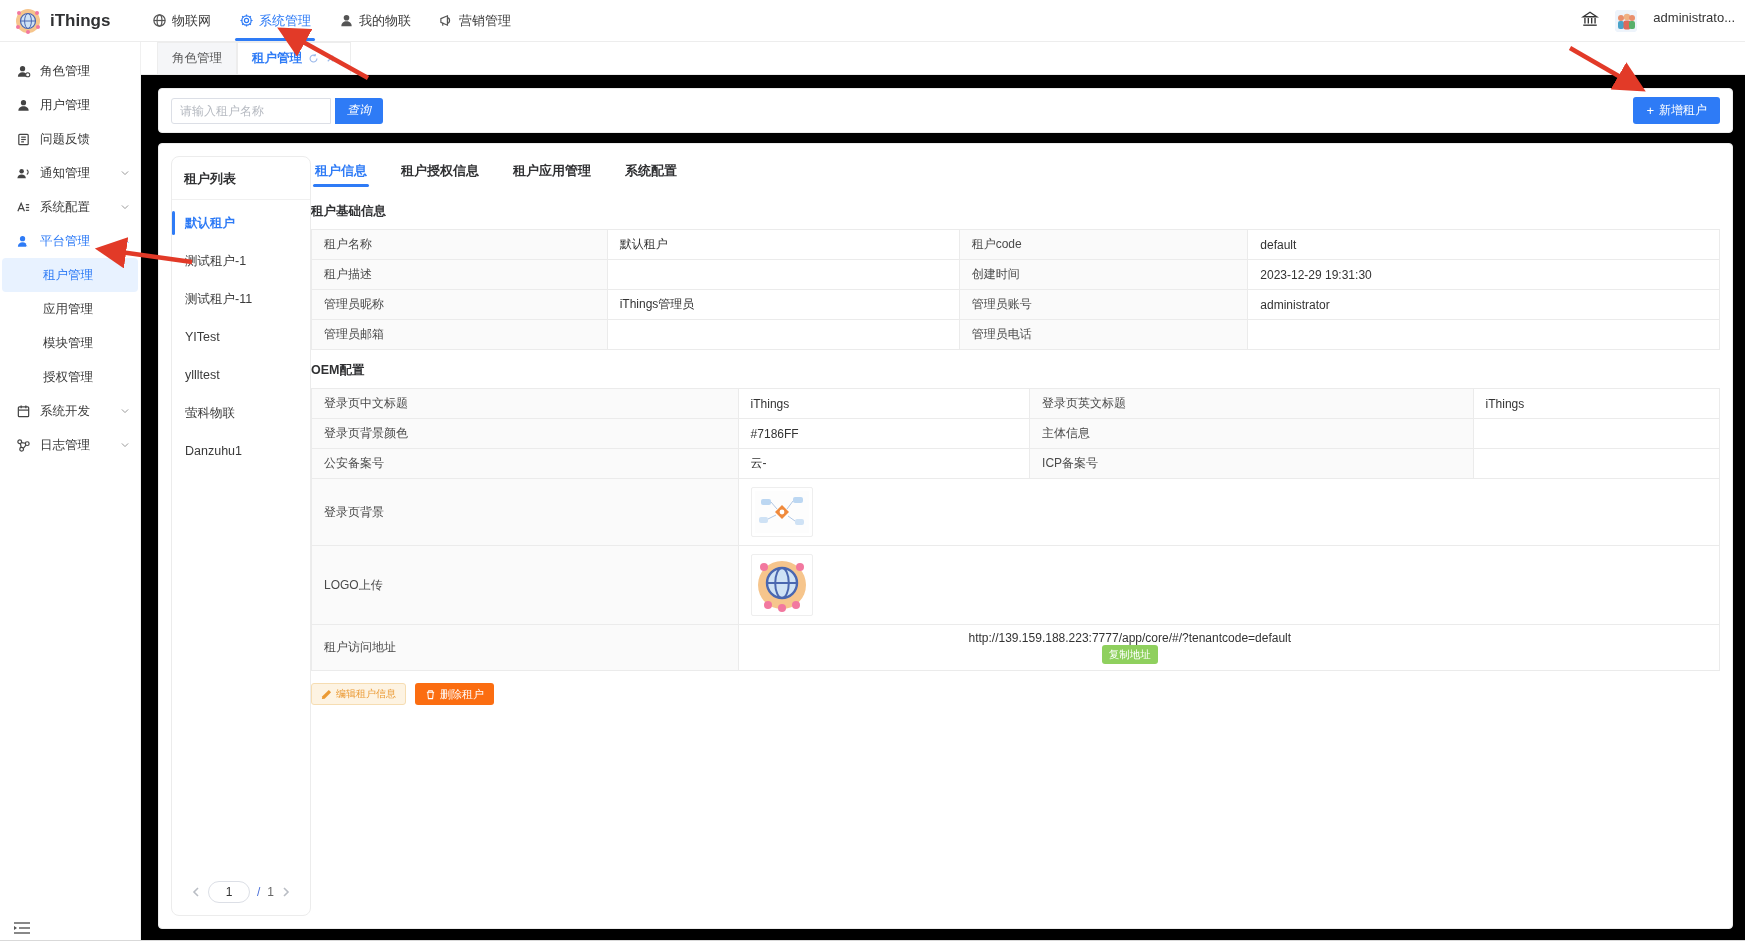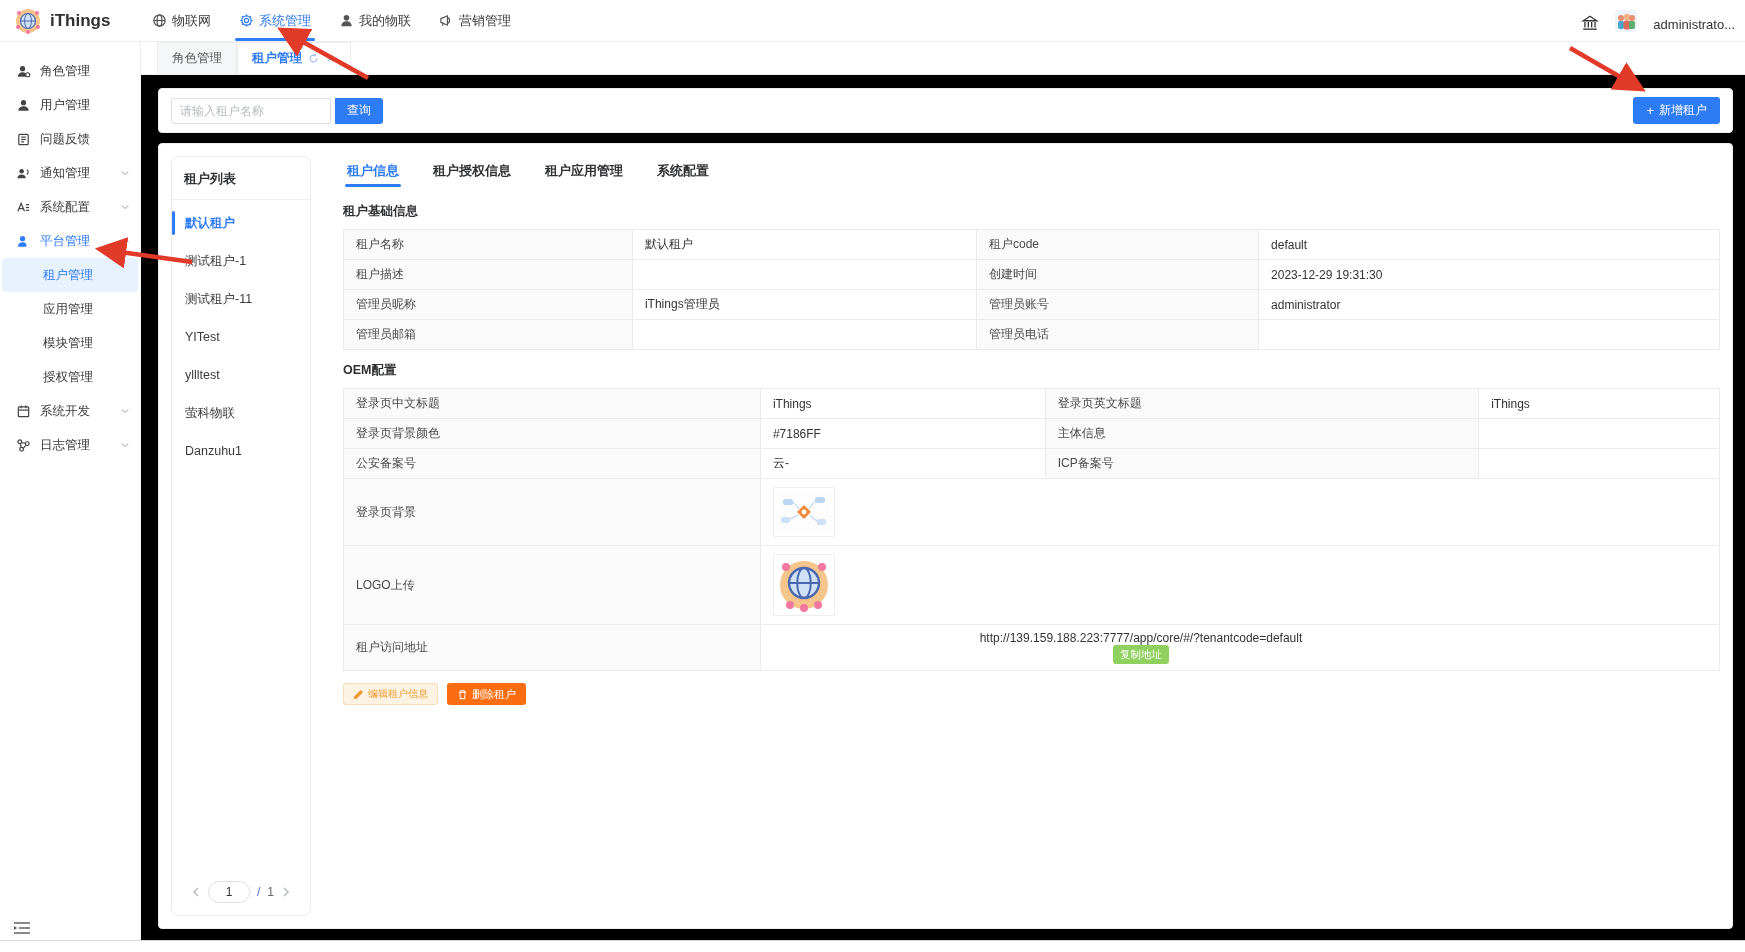--- a/index.html
+++ b/index.html
@@ -13,21 +13,21 @@
   .logo-wrap { display:flex; align-items:center; gap:8px; padding:0 20px 0 14px; width:140px; }
   .logo-title { font-size:17px; font-weight:bold; color:#303133; }
   .topnav { display:flex; align-items:center; height:100%; gap:4px; }
   .nav-item { display:flex; align-items:center; gap:5px; padding:0 12px; height:100%;
     font-size:13px; color:#3c3c3c; cursor:pointer; position:relative; }
   .nav-item .nicon { width:15px; height:15px; display:inline-flex; color:#555; }
   .nav-item.active { color:#2e7bf6; }
   .nav-item.active .nicon { color:#2e7bf6; }
   .nav-item.active::after { content:""; position:absolute; left:8px; right:8px; bottom:0;
     height:3px; background:#2e7bf6; border-radius:2px; }
-  .topbar-right { margin-left:auto; display:flex; align-items:flex-end; gap:16px; padding-right:10px; }
+  .topbar-right { margin-left:auto; display:flex; align-items:flex-start; gap:16px; padding-right:10px; }
   .org-icon { width:18px; height:18px; color:#333; }
   .avatar { width:22px; height:22px; border-radius:4px; overflow:hidden; background:#dfeafc; }
   .username { font-size:13px; color:#333; max-width:92px; white-space:nowrap; overflow:hidden; }
 
   
   .sidebar { position:absolute; top:42px; left:0; bottom:12px; width:141px; background:#fff;
     border-right:1px solid #f0f0f0; padding-top:12px; z-index:4; }
   .side-item { display:flex; align-items:center; height:34px; padding:0 10px 0 16px;
     font-size:12.5px; color:#3a3a3a; cursor:pointer; }
   .side-item .sicon { width:15px; height:15px; margin-right:9px; color:#444; flex:none; }
@@ -49,21 +49,21 @@
   
   .content { position:absolute; top:75px; left:141px; right:0; bottom:12px;
     background:#000000; padding:13px 12px 10px 17px; overflow:hidden; }
   .toolbar-card { background:#fff; border:1px solid #ececec; border-radius:4px; height:45px;
     display:flex; align-items:center; padding:0 12px; }
   .search-input { width:160px; height:26px; border:1px solid #dcdfe6; border-radius:3px 0 0 3px;
     padding:0 8px; font-size:12px; color:#333; outline:none; }
   .search-input::placeholder { color:#b6bac1; }
   .btn-primary { background:#2e7bf6; color:#fff; border:none; border-radius:3px; height:26px;
     padding:0 12px; font-size:12px; cursor:pointer; }
-  .btn-query { border-radius:0 3px 3px 0; margin-left:4px; }
+  .btn-query { border-radius:0 3px 3px 0; margin-left:4px;font-style:italic; }
   .btn-add { margin-left:auto; display:flex; align-items:center; gap:5px; height:27px; padding:0 13px; }
   .plus-icon { font-size:13px; line-height:1; }
 
   .main-card { margin-top:10px; background:#fff; border:1px solid #ececec; border-radius:4px;
     height:786px; display:flex; padding:12px; }
 
   
   .list-pane { width:140px; flex:none; border:1px solid #ececec; border-radius:8px;
     display:flex; flex-direction:column; }
   .list-title { font-size:13px; font-weight:bold; color:#303133; padding:13px 12px 11px;
@@ -75,21 +75,21 @@
   .tenant-item.selected::before { content:""; position:absolute; left:0; top:7px; bottom:7px;
     width:3px; background:#2e7bf6; border-radius:2px; }
   .pagination { display:flex; align-items:center; justify-content:center; gap:7px;
     padding:10px 0 12px; color:#666; }
   .pg-arrow { width:10px; height:10px; color:#b9bdc4; cursor:pointer; }
   .pg-input { width:42px; height:22px; border:1px solid #dcdfe6; border-radius:11px;
     text-align:center; font-size:12px; color:#333; outline:none; }
   .pg-sep { color:#4a6fd8; }
 
   
-  .detail-pane { flex:1; margin-left:32px; overflow:hidden; display:flex; flex-direction:column; }
+  .detail-pane { flex:1; margin-left:0; overflow:hidden; display:flex; flex-direction:column; }
   .detail-tabs { display:flex; gap:30px; padding:2px 2px 0; }
   .dtab { position:relative; font-size:13px; color:#303133; padding:4px 2px 11px; cursor:pointer;font-weight:bold; }
   .dtab.active { color:#2e7bf6; font-weight:bold; }
   .dtab.active::after { content:""; position:absolute; left:0; right:0; bottom:4px; height:3px;
     background:#2e7bf6; border-radius:2px; }
   .section-title { font-size:12.5px; font-weight:bold; color:#303133; margin:12px 0 9px; }
   table.info { width:100%; border-collapse:collapse; table-layout:fixed;border-radius:22px; }
   table.info td { border:1px solid #ebebeb; padding:6px 12px; font-size:12px; color:#333;
     height:27px; vertical-align:middle; overflow:hidden; white-space:nowrap; }
   table.info td.lbl { background:#fafafa; color:#4a4a4a; }

